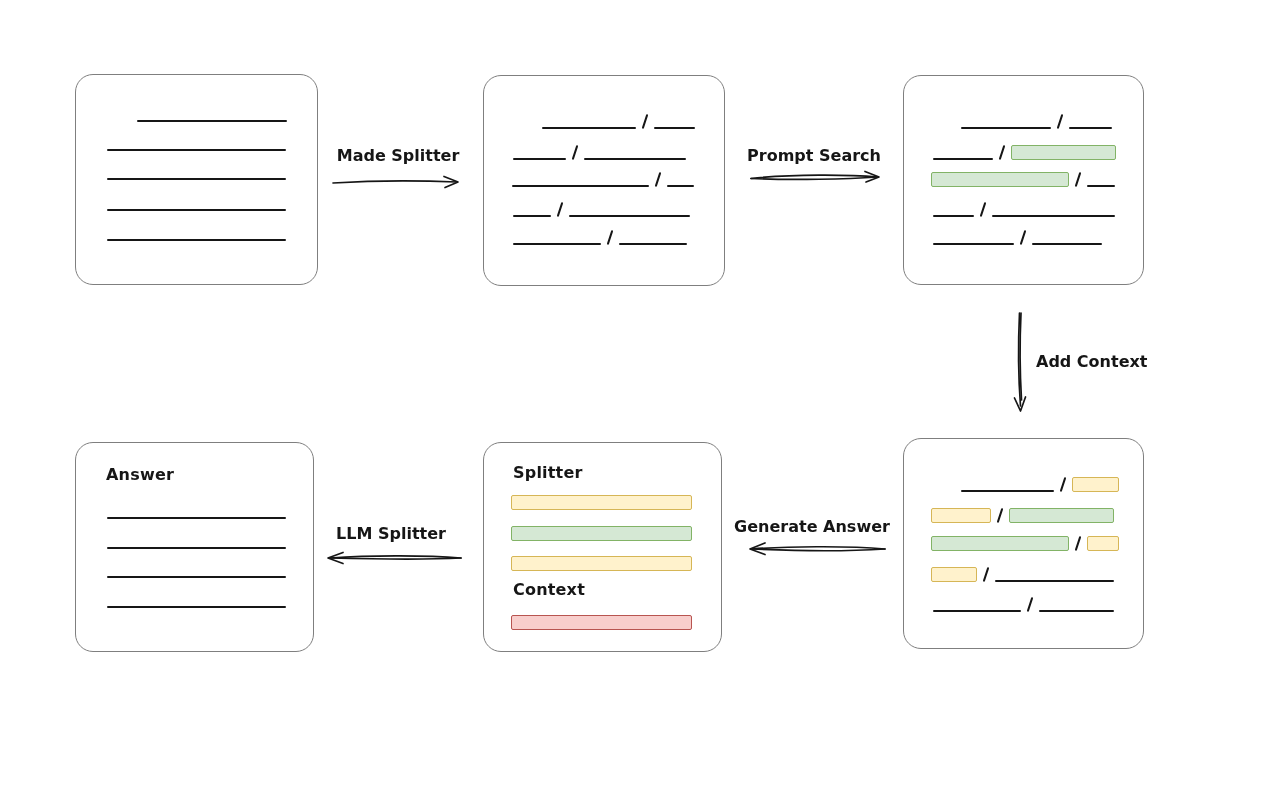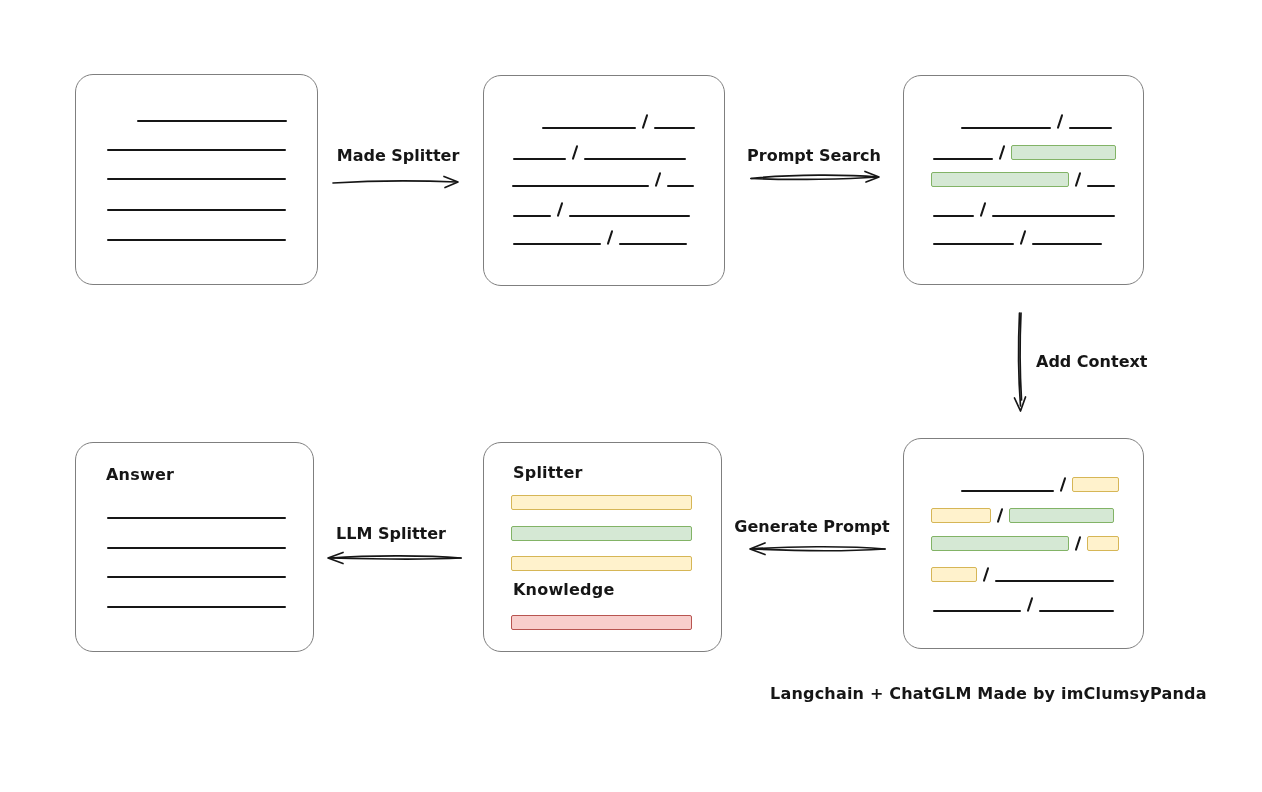--- a/index.html
+++ b/index.html
@@ -135,46 +135,45 @@
       <div class="slash"></div>
       <div class="seg" style="width:119px"></div>
     </div>
     <div class="row" style="left:29px;top:156px">
       <div class="seg" style="width:88px"></div>
       <div class="slash"></div>
       <div class="seg" style="width:75px"></div>
     </div>
   </div>
 
-  <div class="edge-label" style="left:734px;top:517px;width:156px">Generate Prompt</div>
+  <div class="edge-label" style="left:734px;top:517px;width:156px">Generate Answer</div>
   <svg class="arrow" style="left:738px;top:539px" width="150" height="20">
     <path d="M147 10 C 108 6.5, 48 7.5, 14 10"></path>
     <path d="M147 10 C 108 12.5, 48 11.5, 14 10"></path>
     <polyline points="27,4 12,10 27,15.5"></polyline>
   </svg>
 
   <div class="box" style="left:483px;top:442px;width:237px;height:208px">
     <div class="node-label" style="left:29px;top:20px">Splitter</div>
     <div class="bar yellow abs" style="left:27px;top:52px;width:181px"></div>
     <div class="bar green abs" style="left:27px;top:83px;width:181px"></div>
     <div class="bar yellow abs" style="left:27px;top:113px;width:181px"></div>
-    <div class="node-label" style="left:29px;top:137px">Knowledge</div>
+    <div class="node-label" style="left:29px;top:137px">Context</div>
     <div class="bar red abs" style="left:27px;top:172px;width:181px"></div>
   </div>
 
   <div class="edge-label" style="left:324px;top:524px;width:134px">LLM Splitter</div>
   <svg class="arrow" style="left:318px;top:548px" width="146" height="20">
     <path d="M143 10 C 106 7, 50 7.5, 12 10"></path>
     <path d="M143 10 C 106 12, 50 11, 12 10"></path>
     <polyline points="25,4.5 10,10 25,15.5"></polyline>
   </svg>
 
   <div class="box" style="left:75px;top:442px;width:237px;height:208px">
     <div class="node-label" style="left:30px;top:22px">Answer</div>
     <div class="ln" style="left:31px;top:74px;width:179px"></div>
     <div class="ln" style="left:31px;top:104px;width:179px"></div>
     <div class="ln" style="left:31px;top:133px;width:179px"></div>
     <div class="ln" style="left:31px;top:163px;width:179px"></div>
   </div>
 
-  <div class="caption" style="left:770px;top:684px;width:412px">Langchain + ChatGLM Made by imClumsyPanda</div>
 
 </div>
 
 </body></html>

